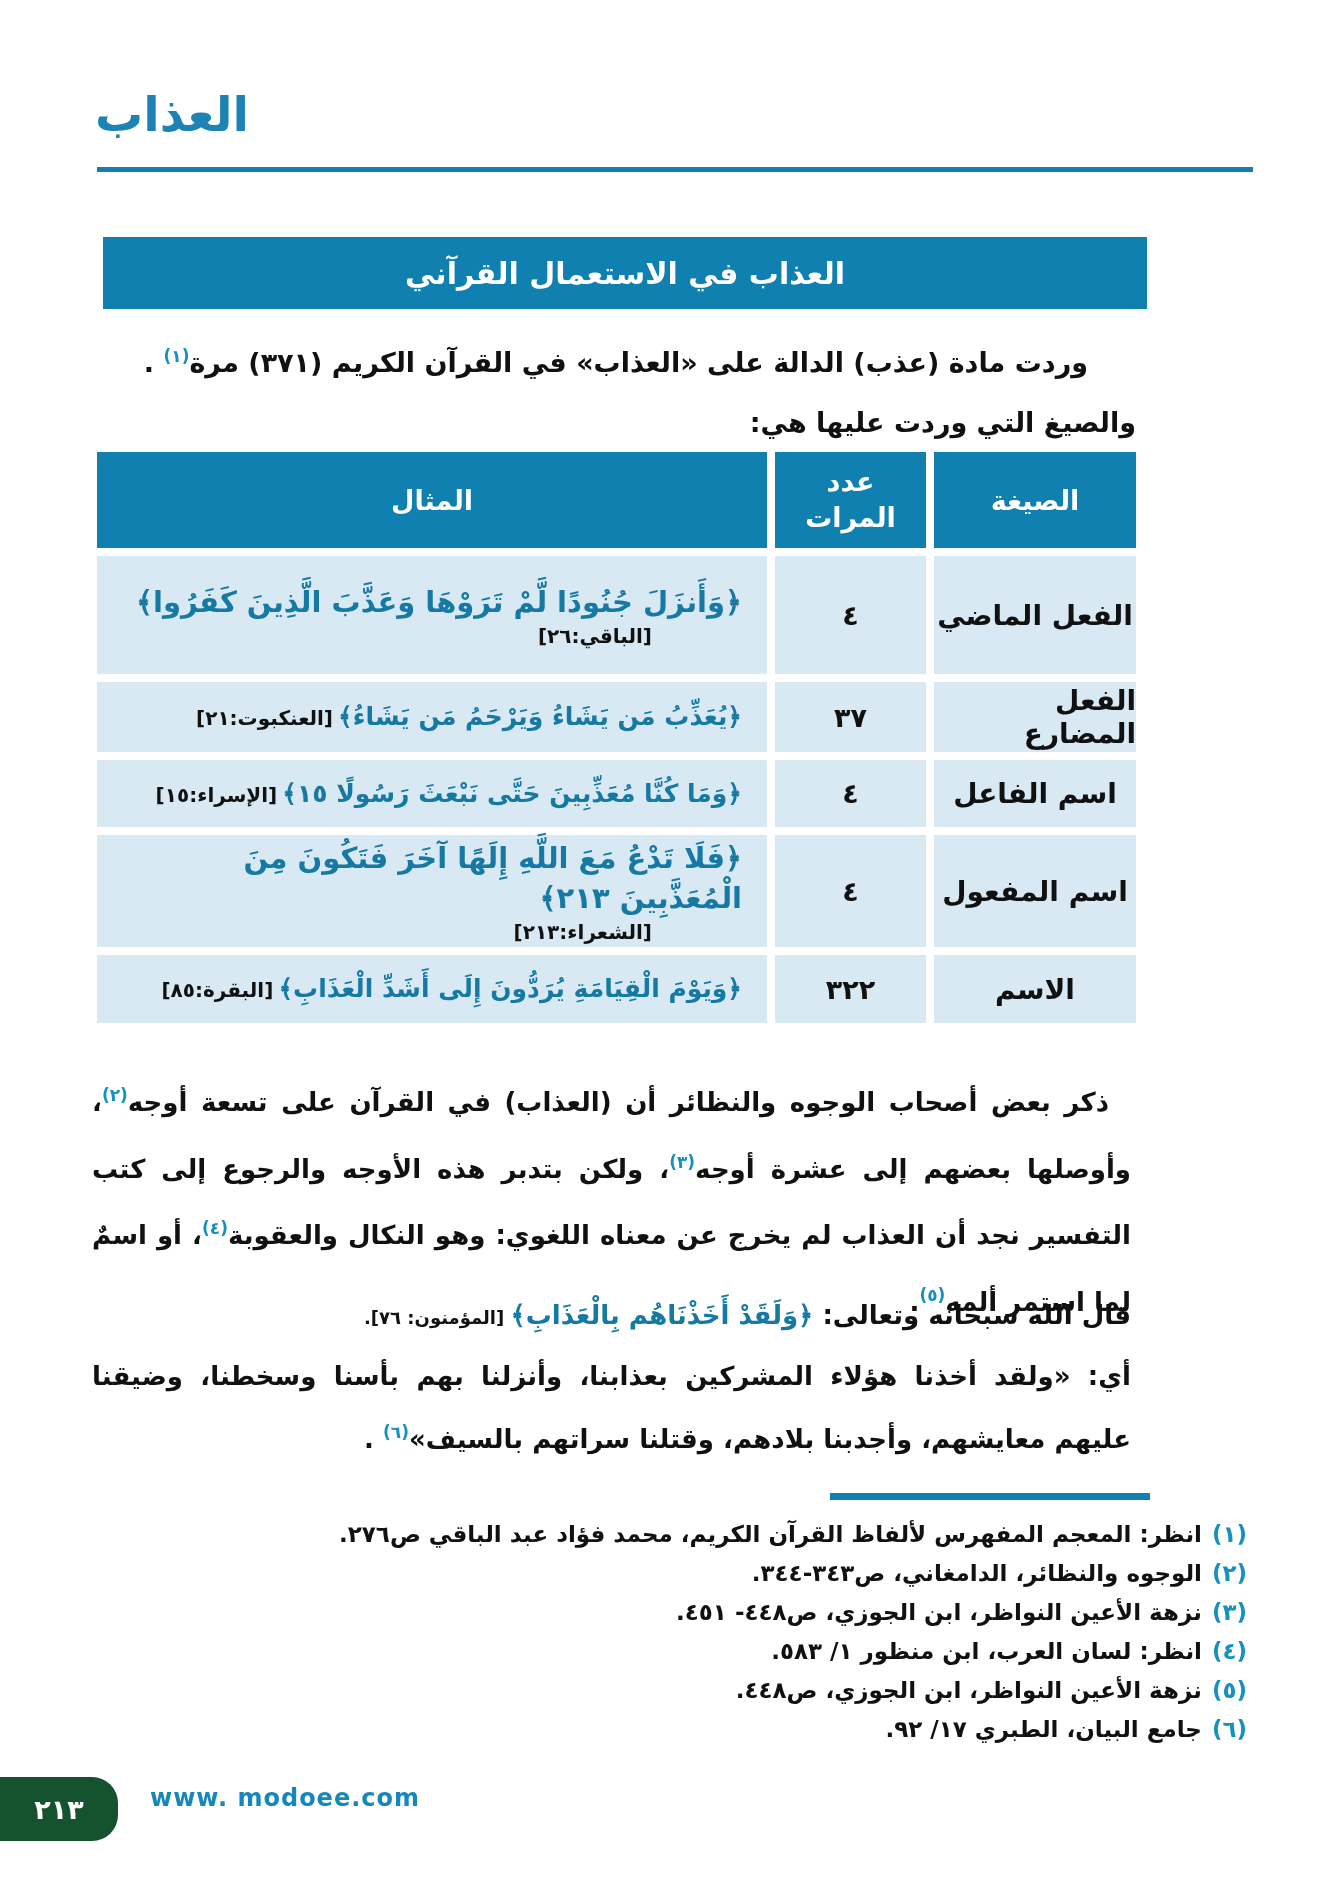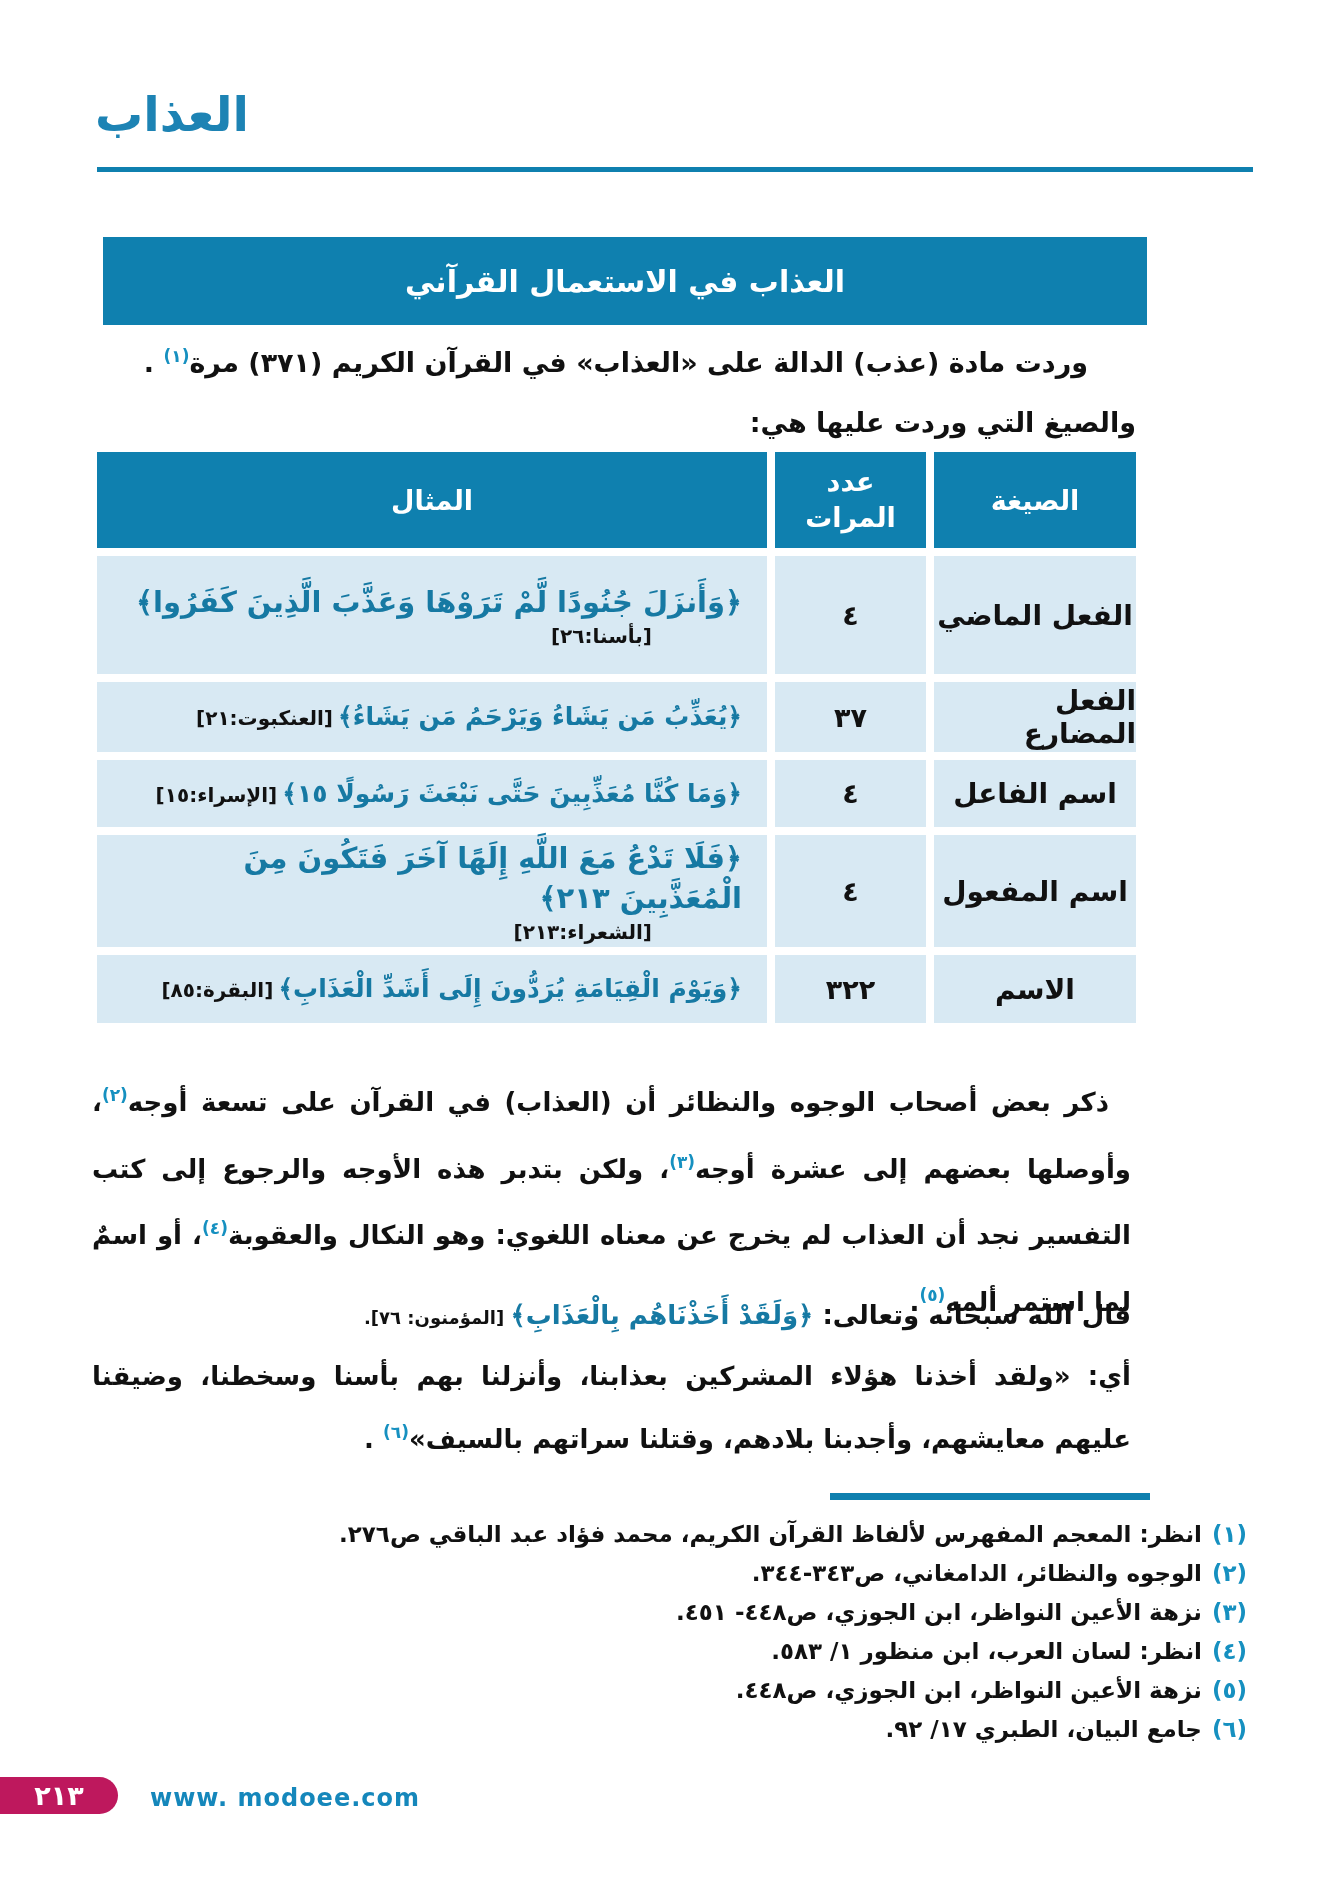--- a/index.html
+++ b/index.html
@@ -10,21 +10,21 @@
   .abs{position:absolute;}
   
   .doc-title{
     left:95px;top:86px;width:300px;
     font-size:48px;font-weight:bold;color:#1d83b4;
     direction:rtl;text-align:left;
   }
   .title-rule{left:97px;top:167px;width:1156px;height:5px;background:#0f80af;}
   
   .banner{
-    left:103px;top:237px;width:1044px;height:88px;background:#0f80af;
+    left:103px;top:237px;width:1044px;height:72px;background:#0f80af;
     display:flex;align-items:center;justify-content:center;
     color:#ffffff;font-size:30px;font-weight:bold;direction:rtl;
   }
   
   .intro{
     left:97px;top:328px;width:1039px;direction:rtl;text-align:right;
     font-size:27px;font-weight:bold;color:#111;line-height:56px;
   }
   .intro-l1{text-indent:48px;}
   .intro-l2{margin-top:4px;}
@@ -67,21 +67,21 @@
   .ref-body{font-size:18px;}
   
   .fn-sep{left:830px;top:1493px;width:320px;height:7px;background:#0f80af;}
   .footnotes{
     left:150px;top:1515px;width:1097px;direction:rtl;text-align:right;
     font-size:23px;font-weight:bold;color:#111;line-height:39px;
   }
   .fn-num{color:#1690c0;margin-left:10px;}
   
   .footer-tab{
-    left:0;top:1777px;width:118px;height:37px;background:#be185d;
+    left:0;top:1777px;width:118px;height:64px;background:#14532d;
     border-radius:0 26px 26px 0;display:flex;align-items:center;justify-content:center;
     color:#ffffff;font-size:27px;font-weight:bold;
   }
   .site{
     left:150px;top:1784px;font-size:24px;font-weight:600;color:#1587bb;
     letter-spacing:1px;cursor:pointer;
   }
 </style>
 </head>
 <body>
@@ -106,21 +106,21 @@
       <span>عدد المرات</span>
     </div>
   <div class="th">
       <span>المثال</span>
     </div>
 
   <div class="td td-form">الفعل الماضي</div>
   <div class="td td-count">٤</div>
   <div class="td td-example two-line">
     <div class="verse">﴿وَأَنزَلَ جُنُودًا لَّمْ تَرَوْهَا وَعَذَّبَ الَّذِينَ كَفَرُوا﴾</div>
-    <div class="ref ref-line">[بأسنا:٢٦]</div>
+    <div class="ref ref-line">[الباقي:٢٦]</div>
   </div>
 
   <div class="td td-form">الفعل المضارع</div>
   <div class="td td-count">٣٧</div>
   <div class="td td-example">
     <div><span class="verse">﴿يُعَذِّبُ مَن يَشَاءُ وَيَرْحَمُ مَن يَشَاءُ﴾</span> <span class="ref">[العنكبوت:٢١]</span></div>
   </div>
 
   <div class="td td-form">اسم الفاعل</div>
   <div class="td td-count">٤</div>

